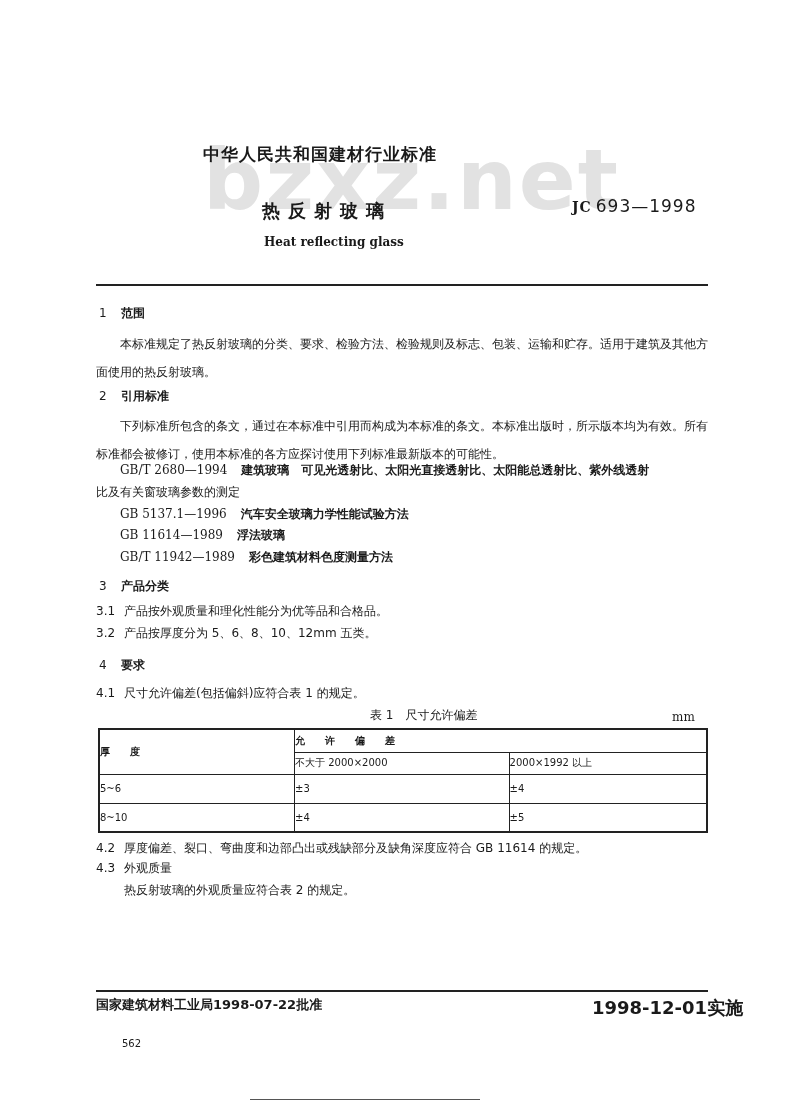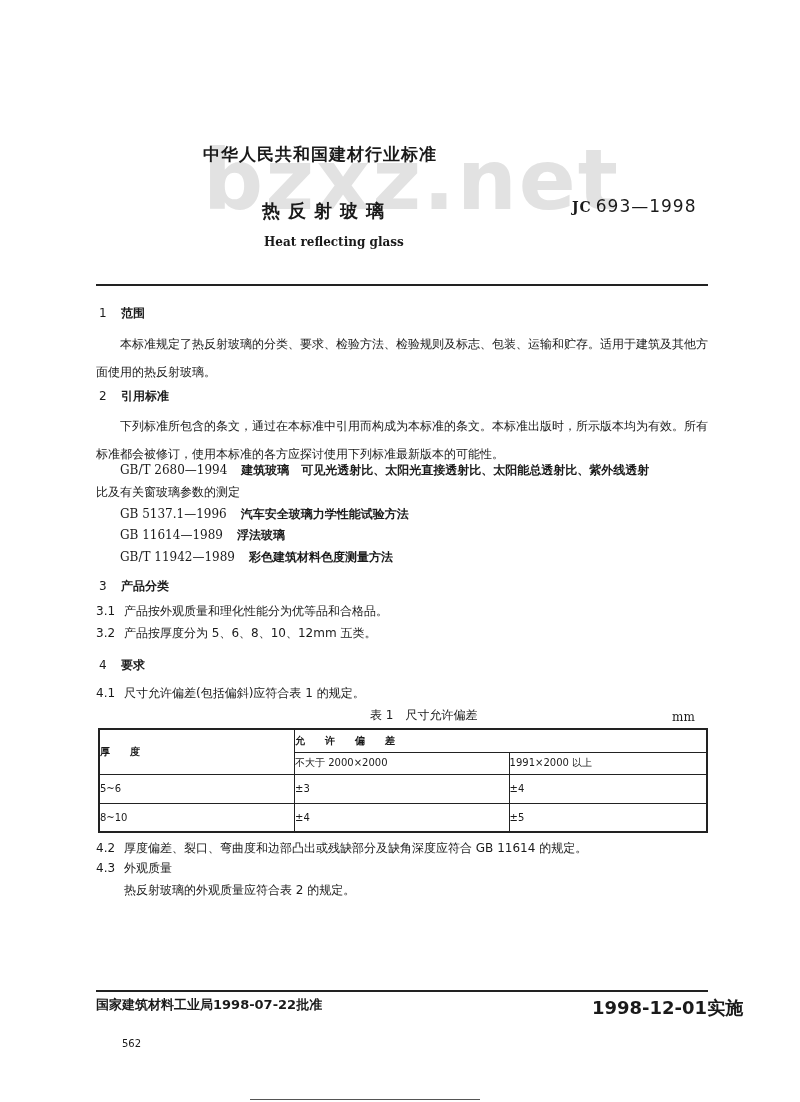--- a/index.html
+++ b/index.html
@@ -101,21 +101,21 @@
 <div class="abs unit">mm</div>
 
 <table class="tbl">
   <tbody>
       <tr style="height:23px;">
     <td rowspan="2" style="width:202px;" class="bold">厚　　度</td>
     <td colspan="2" class="bold">允　　许　　偏　　差</td>
   </tr>
   <tr style="height:22px;">
     <td style="width:221px;">不大于 2000×2000</td>
-    <td style="width:203px;">1991×2000 以上</td>
+    <td style="width:203px;">2000×1992 以上</td>
   </tr>
   <tr style="height:29px;">
     <td>5~6</td>
     <td>±3</td>
     <td>±4</td>
   </tr>
   <tr style="height:29px;">
     <td>8~10</td>
     <td>±4</td>
     <td>±5</td>

